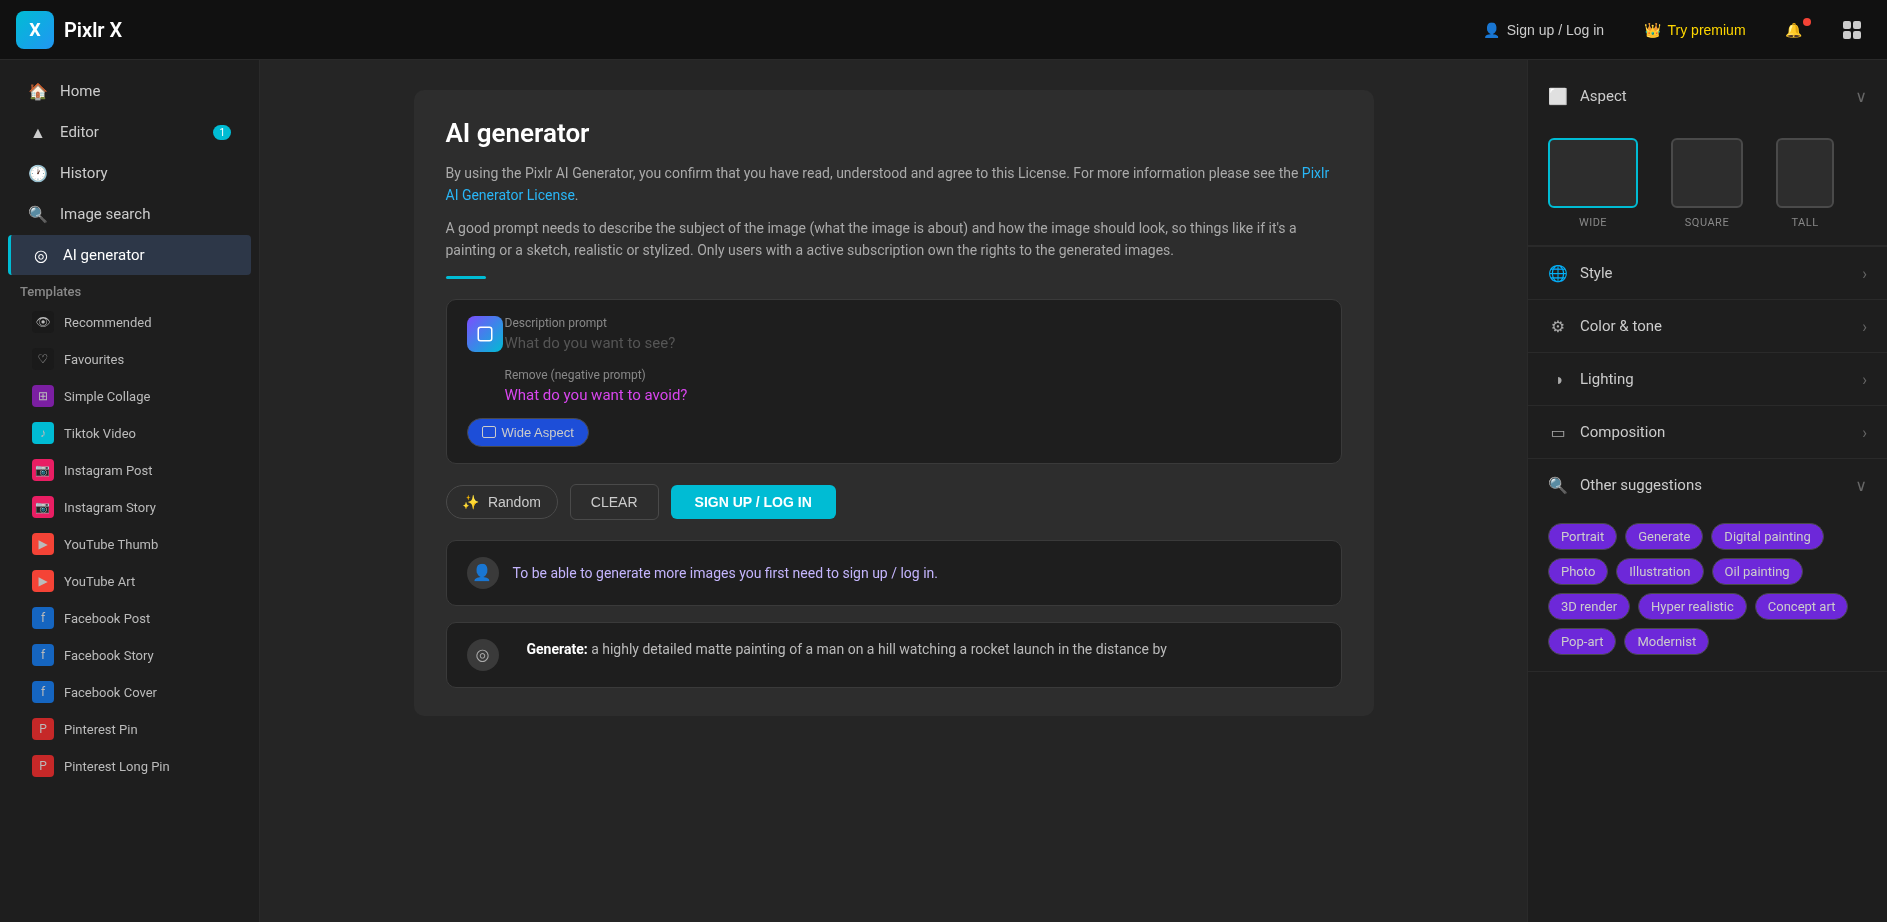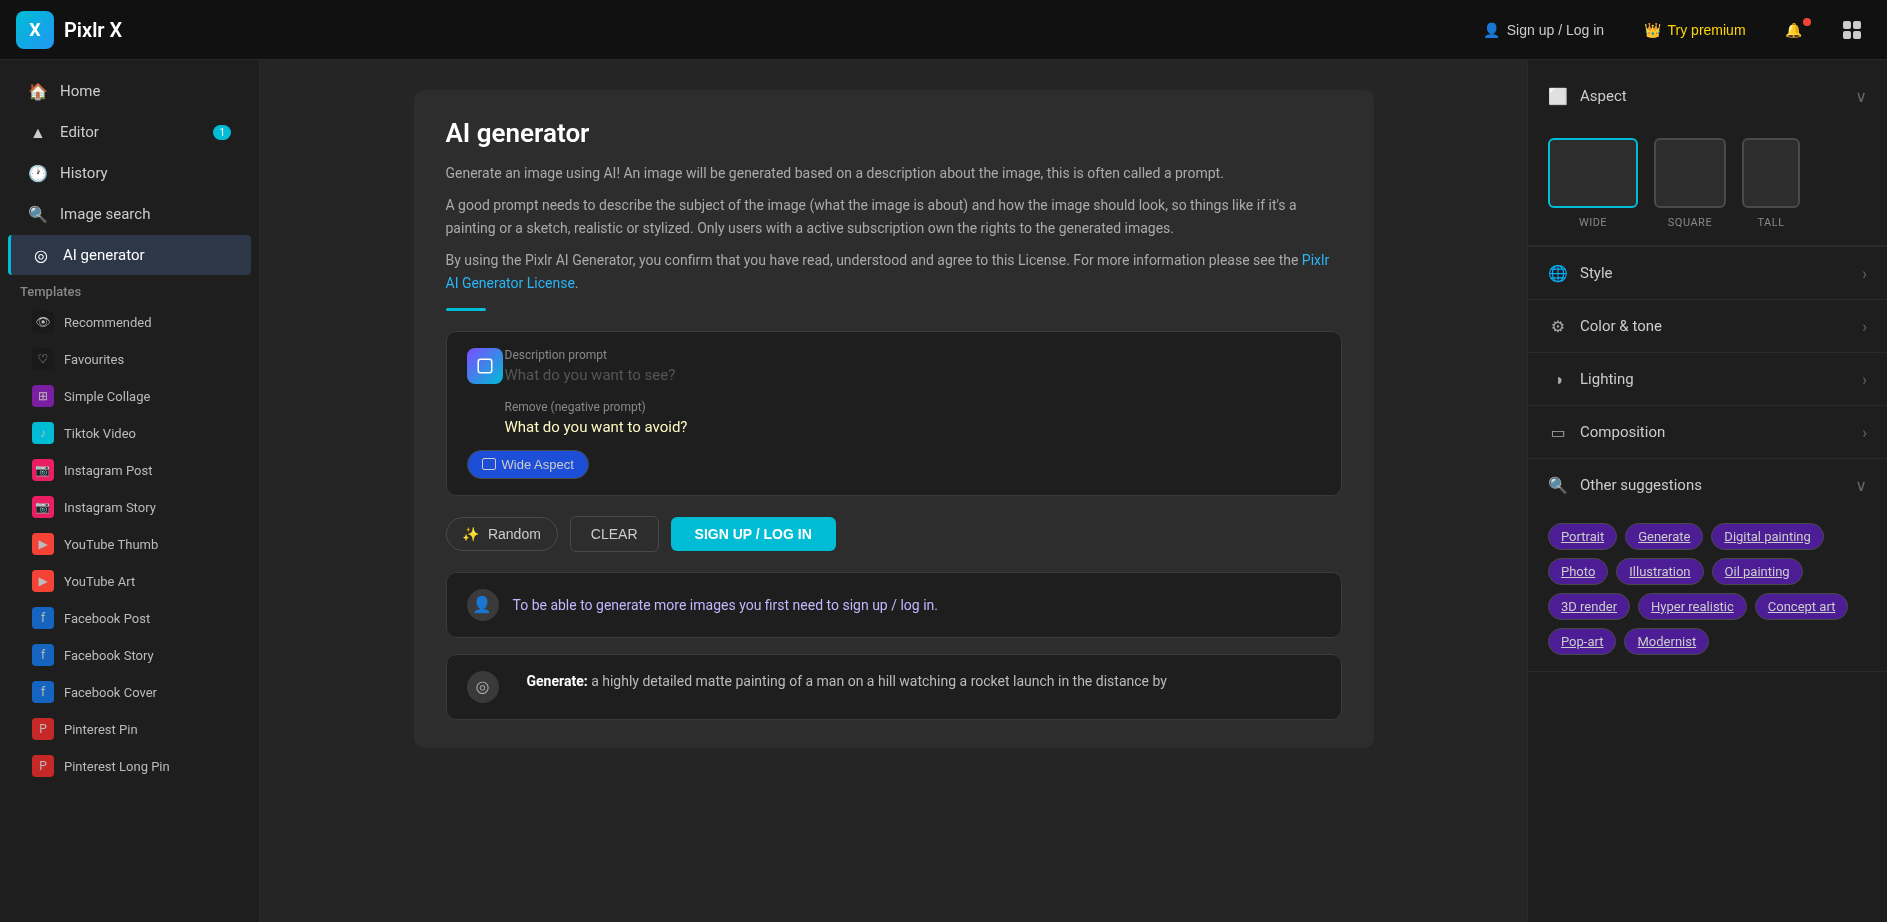--- a/index.html
+++ b/index.html
@@ -243,21 +243,21 @@
       color: #555;
       margin-bottom: 16px;
     }
     .neg-label {
       font-size: 12px;
       color: #888;
       margin-bottom: 4px;
     }
     .neg-placeholder {
       font-size: 15px;
-      color: #fef9c3;
+      color: #d946ef;
     }
     .prompt-footer {
       display: flex;
       align-items: center;
       margin-top: 14px;
     }
     .aspect-btn {
       display: flex;
       align-items: center;
       gap: 6px;
@@ -412,21 +412,21 @@
       font-size: 16px;
     }
     .chevron {
       color: #666;
       font-size: 16px;
     }
 
     
     .aspect-options {
       display: flex;
-      gap: 16px;
+      gap: 33px;
       padding: 16px 20px;
       border-bottom: 1px solid #2a2a2a;
     }
     .aspect-option {
       display: flex;
       flex-direction: column;
       align-items: center;
       gap: 8px;
       cursor: pointer;
     }
@@ -461,28 +461,27 @@
     }
 
     
     .suggestions-chips {
       display: flex;
       flex-wrap: wrap;
       gap: 8px;
       padding: 12px 20px 16px;
     }
     .chip {
-      background: #4c1d95;
+      background: #6d28d9;
       border: 1px solid #4a4a4a;
       color: #ccc;
       padding: 5px 12px;
       border-radius: 16px;
       font-size: 13px;
       cursor: pointer;
-      text-decoration: underline;
     }
 
     
     ::-webkit-scrollbar { width: 6px; }
     ::-webkit-scrollbar-track { background: #1a1a1a; }
     ::-webkit-scrollbar-thumb { background: #3a3a3a; border-radius: 3px; }
   </style>
 </head>
 <body>
 
@@ -596,26 +595,25 @@
     </div>
     <div class="sidebar-sub-item">
       <div class="sub-icon" style="background:#c62828">P</div>
       <span>Pinterest Long Pin</span>
     </div>
   </div>
 
   <div class="center-content">
     <div class="ai-generator-card">
       <h1 class="page-title">AI generator</h1>
-      <p class="page-desc">Generate an image using AI! An image will be generated based on a description about the image, this is often called a prompt.</p>
-      <p class="page-desc">A good prompt needs to describe the subject of the image (what the image is about) and how the image should look, so things like if it's a painting or a sketch, realistic or stylized. Only users with a active subscription own the rights to the generated images.</p>
       <p class="page-desc">
         <span>By using the Pixlr AI Generator, you confirm that you have read, understood and agree to this License. For more information please see the</span>
         <a href="#">Pixlr AI Generator License</a>.
       </p>
+      <p class="page-desc">A good prompt needs to describe the subject of the image (what the image is about) and how the image should look, so things like if it's a painting or a sketch, realistic or stylized. Only users with a active subscription own the rights to the generated images.</p>
       <div class="desc-underline"></div>
 
       <div class="prompt-box">
         <div class="prompt-header">
           <div class="prompt-icon">
             <svg width="18" height="18" viewBox="0 0 24 24" fill="white">
               <rect x="3" y="3" width="18" height="18" rx="3" fill="none" stroke="white" stroke-width="2"></rect>
             </svg>
           </div>
           <div class="prompt-inputs">

